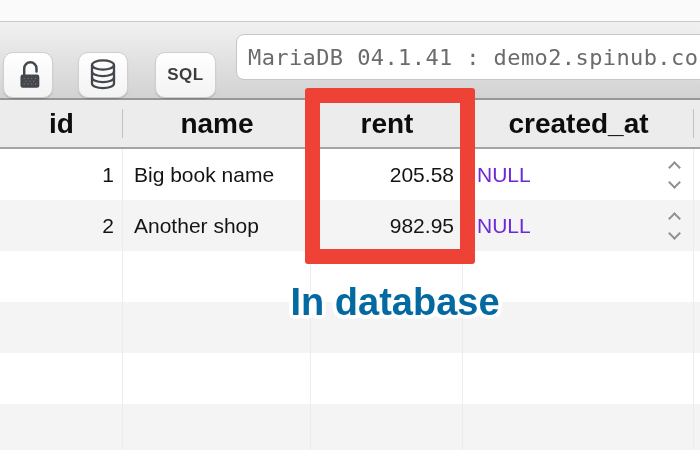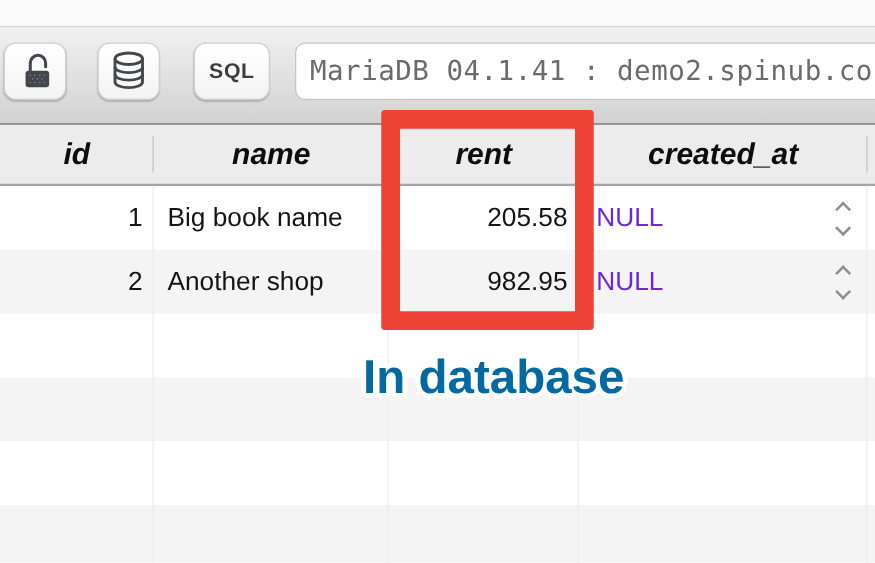--- a/index.html
+++ b/index.html
@@ -3,40 +3,40 @@
 <meta charset="utf-8">
 <style>
   * { margin:0; padding:0; box-sizing:border-box; }
   html,body { width:700px; height:450px; overflow:hidden; background:#fff;
               font-family:"Liberation Sans", sans-serif; position:relative; }
 
   
   .top-strip { height:22px; background:#fafafa; border-bottom:1px solid #c9c9c9; }
   .toolbar   { position:relative; height:76px;
                background:linear-gradient(#f1f1f1, #d2d2d2); }
-  .tb-btn { position:absolute; top:12px; height:46px; width:50px;
+  .tb-btn { position:absolute; top:30px; height:46px; width:50px;
             background:linear-gradient(#ffffff,#f3f3f3);
             border:1px solid #cfcfcf; border-radius:10px;
             box-shadow:0 1px 1px rgba(0,0,0,0.18);
             display:flex; align-items:center; justify-content:center; cursor:default; }
   .tb-btn.sql { width:61px; font-size:17px; font-weight:700; color:#3d3d3d;
                 letter-spacing:0.5px; font-family:"Liberation Sans",sans-serif; }
   .conn-field { position:absolute; top:12px; left:236px; width:478px; height:46px;
                 background:#fff; border:1px solid #c6c6c6; border-radius:8px;
                 display:flex; align-items:center; overflow:hidden; }
   .conn-field span { font-family:"DejaVu Sans Mono", monospace; font-size:22px;
                      color:#6b6b6b; padding-left:11px; white-space:nowrap;
                      letter-spacing:0.4px; }
 
   
   .grid { width:100%; }
   .hrow { display:flex; height:51px; background:#ececec;
           border-top:2px solid #979797; border-bottom:2px solid #a5a5a5; }
   .hcell { display:flex; align-items:center; justify-content:center;
-           font-size:24px; font-weight:600; color:#0d0d0d; position:relative;font-style:italic; }
+           font-size:28px; font-weight:600; color:#0d0d0d; position:relative; }
   .hcell::after { content:""; position:absolute; right:0; top:9px; bottom:9px;
                   width:1px; background:#c2c2c2; }
   .c-id      { width:123px; }
   .c-name    { width:188px; }
   .c-rent    { width:152px; }
   .c-created { width:231px; }
   .c-fill    { flex:1; }
   .c-fill::after { display:none; }
 
   .row { display:flex; height:51px; }

